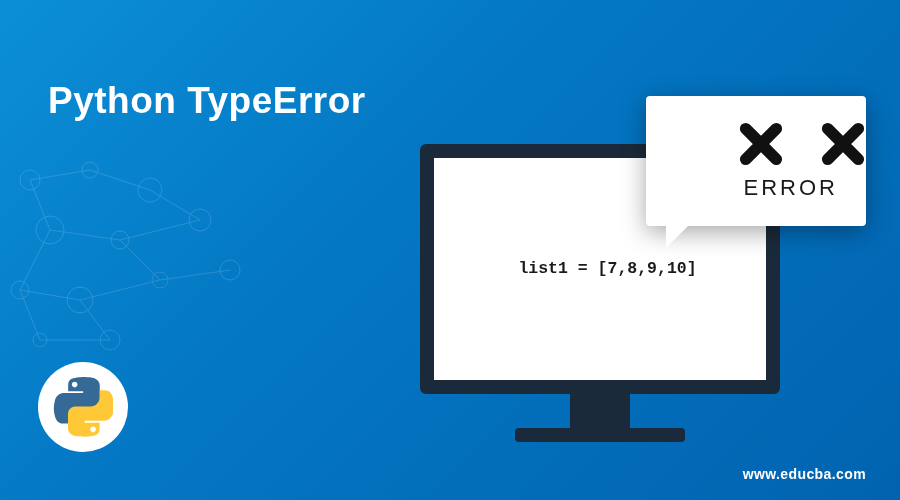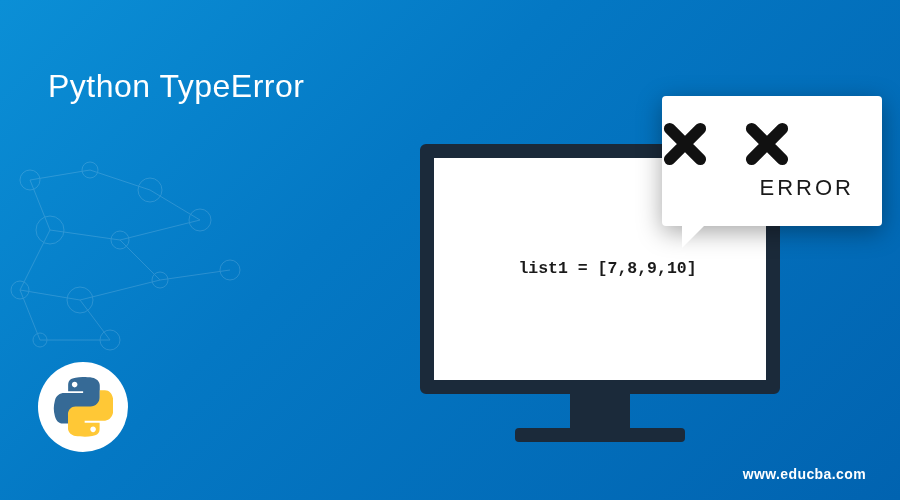--- a/index.html
+++ b/index.html
@@ -14,25 +14,25 @@
     .bg-circles {
       position: absolute;
       left: 0;
       bottom: 140px;
       width: 280px;
       height: 200px;
       opacity: 0.15;
     }
     .title {
       position: absolute;
-      top: 68px;
+      top: 80px;
       left: 48px;
       color: #fff;
-      font-size: 32px;
-      font-weight: normal;
+      font-size: 37px;
+      font-weight: bold;
       letter-spacing: 0.5px;
     }
     .python-logo {
       position: absolute;
       left: 38px;
       bottom: 48px;
       width: 90px;
       height: 90px;
       background: #fff;
       border-radius: 50%;
@@ -73,30 +73,30 @@
       font-family: "Courier New", monospace;
       font-weight: bold;
       color: #1a1a1a;
       font-size: 16.5px;
       line-height: 1.35;
       text-align: center;
       margin-left: 15px;
     }
     .error-popup {
       position: absolute;
-      right: 18px;
+      right: 34px;
       top: 96px;
       width: 220px;
       height: 130px;
       background: #fff;
       border-radius: 4px;
       box-shadow: 0 6px 24px rgba(0,0,0,0.35);
       display: flex;
       flex-direction: column;
-      align-items: flex-start;
+      align-items: flex-end;
       justify-content: center;
       z-index: 5;
     }
     .error-tail {
       position: absolute;
       left: 20px;
       bottom: -22px;
       width: 0; height: 0;
       border-left: 0px solid transparent;
       border-right: 30px solid transparent;

